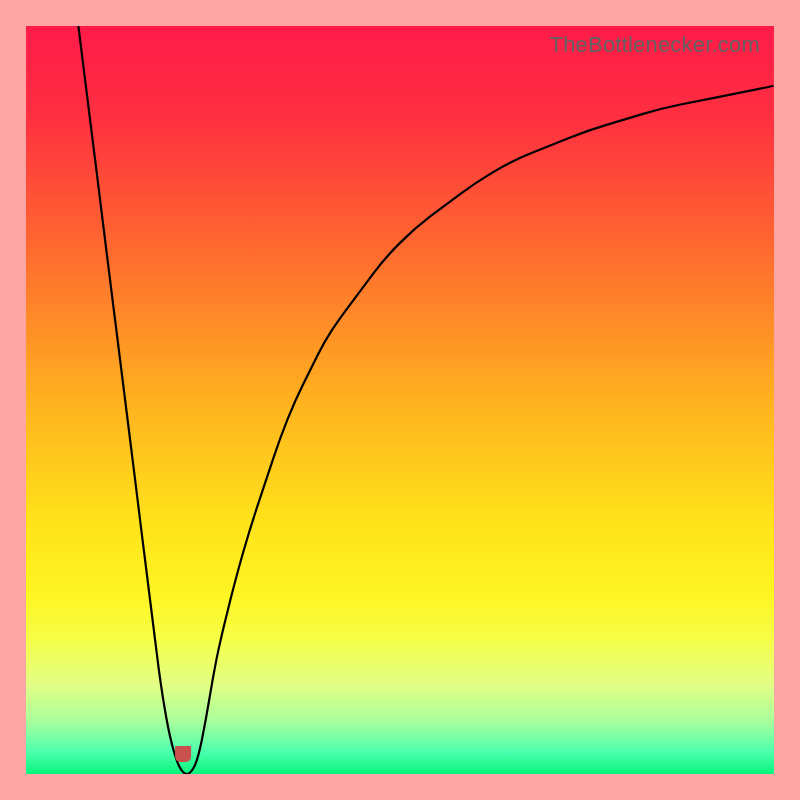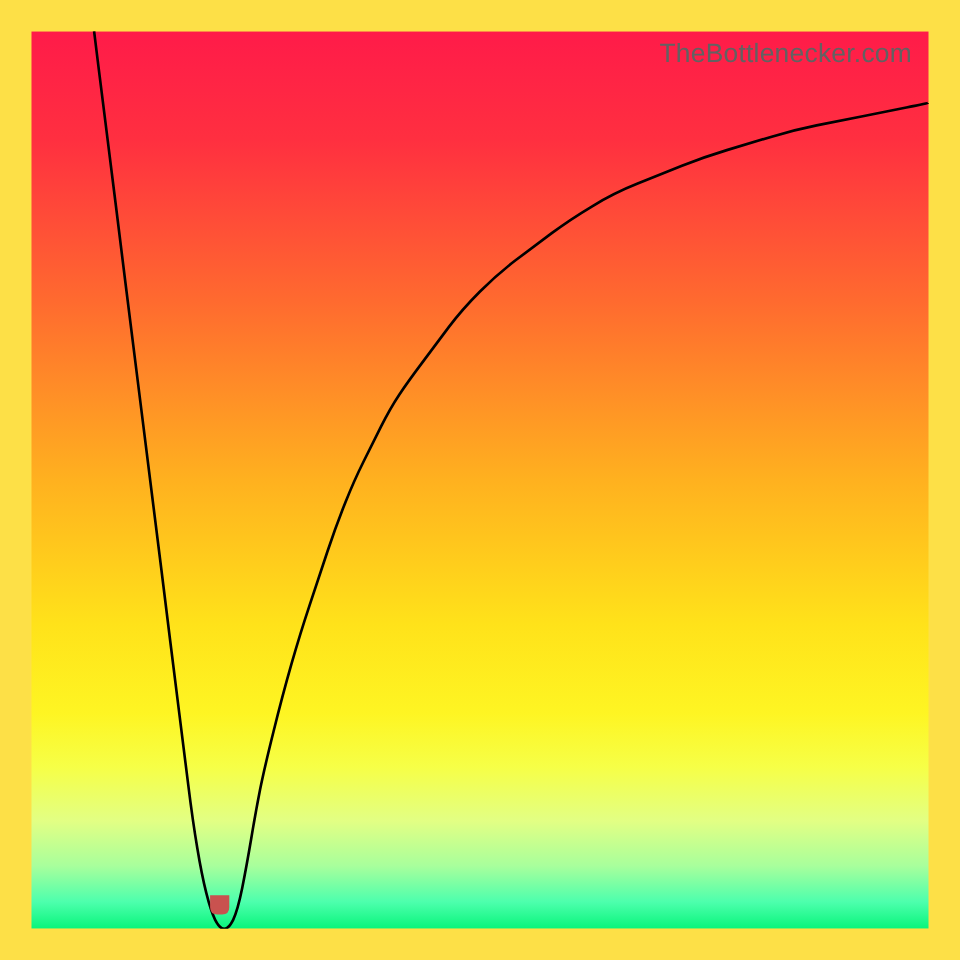--- a/index.html
+++ b/index.html
@@ -10,21 +10,21 @@
     background: #000;
     overflow: hidden;
     font-family: Arial, Helvetica, sans-serif;
   }
   .frame {
     position: absolute;
     left: 0;
     top: 0;
     width: 800px;
     height: 800px;
-    background: #fde047;
+    background: #fca5a5;
   }
   .plot {
     position: absolute;
     left: 26px;
     top: 26px;
     width: 748px;
     height: 748px;
     overflow: hidden;
   }
   .gradient {

